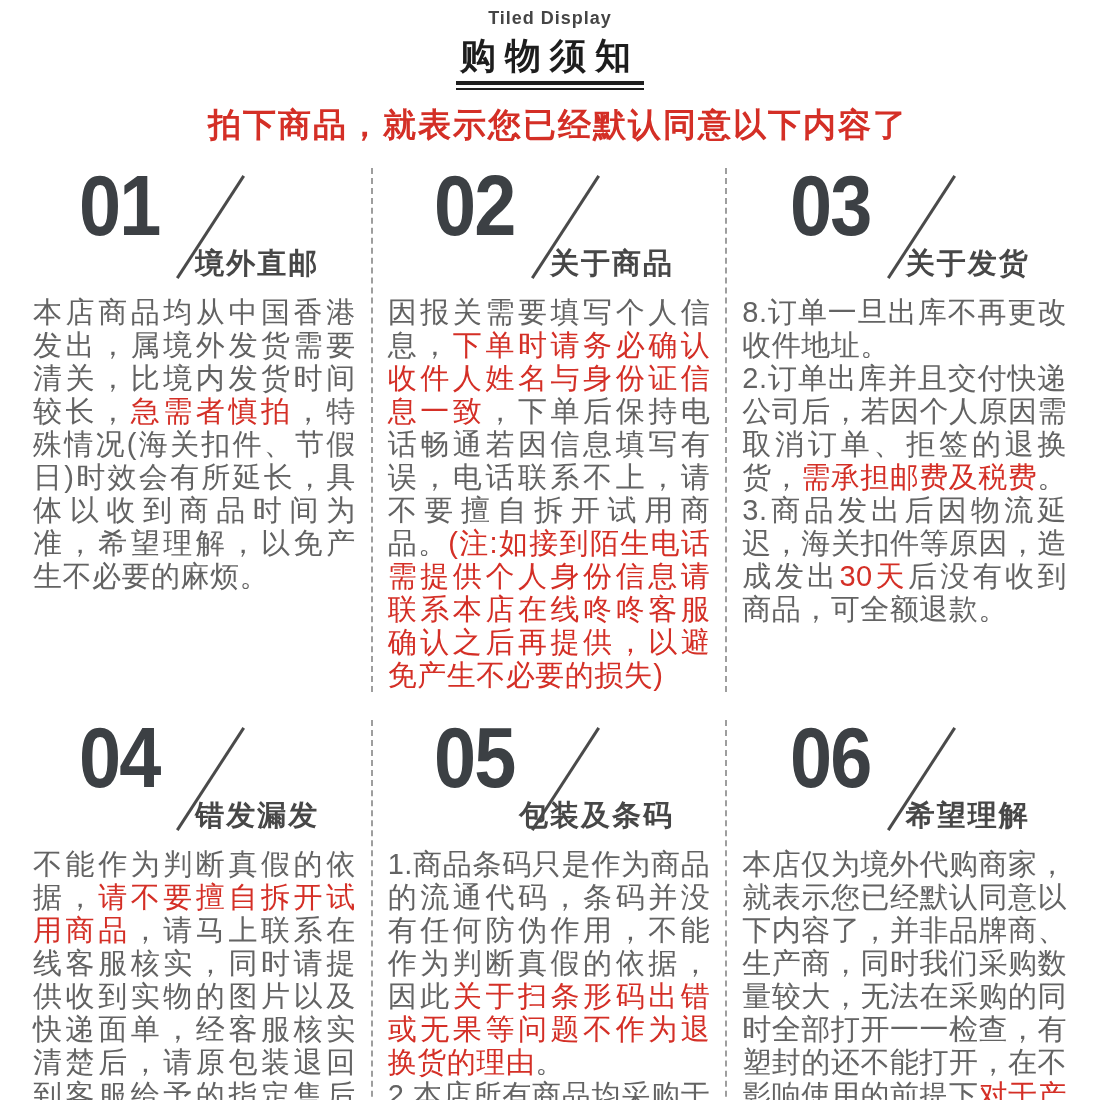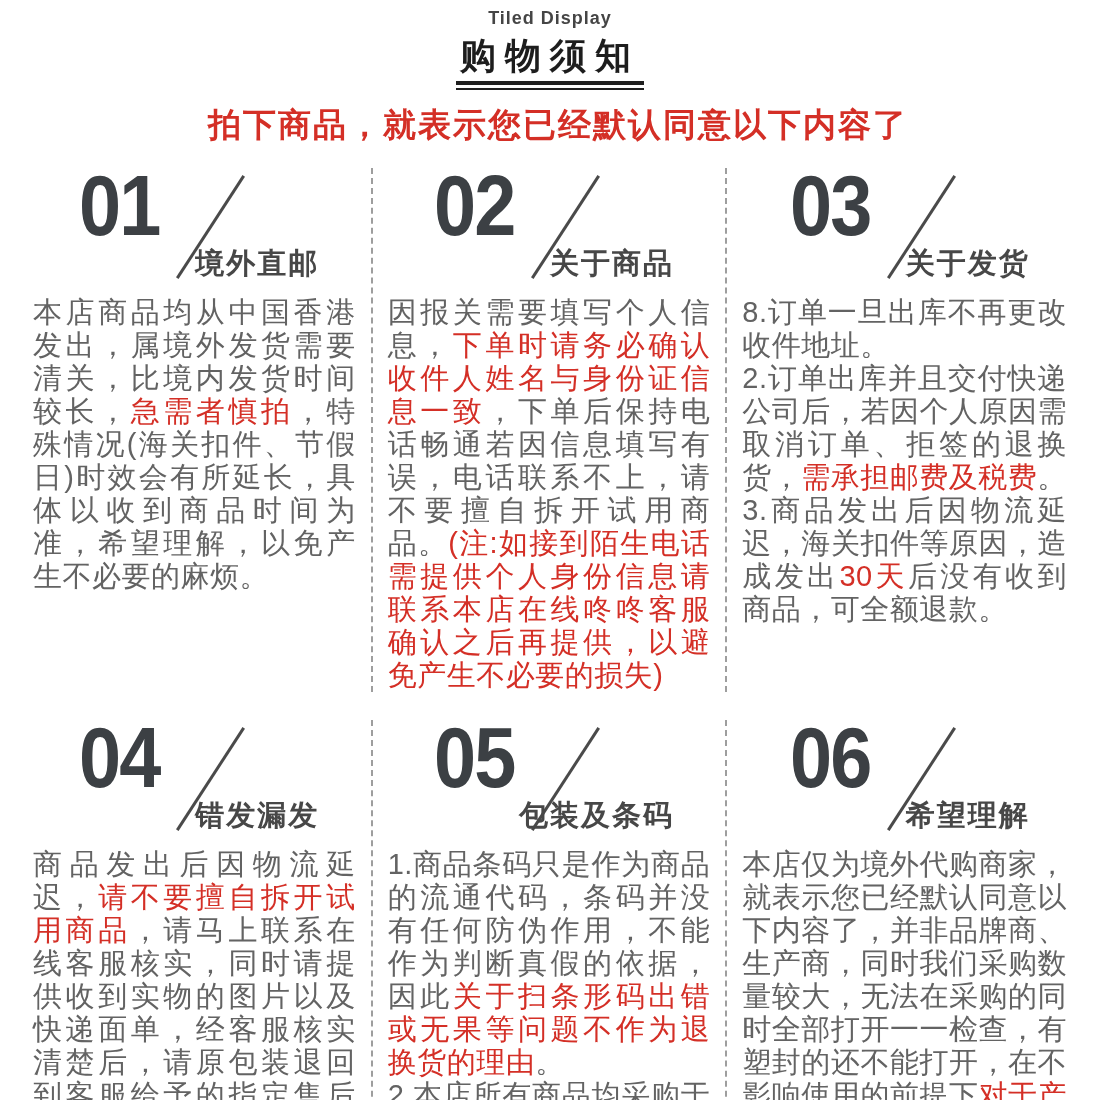--- a/index.html
+++ b/index.html
@@ -104,21 +104,21 @@
 2.订单出库并且交付快递公司后，若因个人原因需取消订单、拒签的退换货，</span><span class="seg red">需承担邮费及税费</span><span class="seg">。
 3.商品发出后因物流延迟，海关扣件等原因，造成发出</span><span class="seg red">30天</span><span class="seg">后没有收到商品，可全额退款。</span></p>
     </section>
 
     <section class="cell divider">
       <div class="sec-head">
         <span class="sec-num">04</span>
         <span class="sec-slash"></span>
         <span class="sec-title">错发漏发</span>
       </div>
-      <p class="sec-body"><span class="seg">商品发出后因物流延迟，</span><span class="seg red">请不要擅自拆开试用商品</span><span class="seg">，请马上联系在线客服核实，同时请提供收到实物的图片以及快递面单，经客服核实清楚后，请原包装退回到客服给予的指定售后地址。</span><span class="seg red">如若拆封或使用，本店概不支持退换货！！！！！</span></p>
+      <p class="sec-body"><span class="seg">不能作为判断真假的依据，</span><span class="seg red">请不要擅自拆开试用商品</span><span class="seg">，请马上联系在线客服核实，同时请提供收到实物的图片以及快递面单，经客服核实清楚后，请原包装退回到客服给予的指定售后地址。</span><span class="seg red">如若拆封或使用，本店概不支持退换货！！！！！</span></p>
     </section>
 
     <section class="cell divider">
       <div class="sec-head">
         <span class="sec-num">05</span>
         <span class="sec-slash"></span>
         <span class="sec-title">包装及条码</span>
       </div>
       <p class="sec-body"><span class="seg">1.商品条码只是作为商品的流通代码，条码并没有任何防伪作用，不能作为判断真假的依据，因此</span><span class="seg red">关于扫条形码出错或无果等问题不作为退换货的理由</span><span class="seg">。
 2.本店所有商品均采购于海外，且海外商品包装更新换代较快，均以采购发出实物为准，</span><span class="seg red">因包装等细节不符等，不作为商品退换理由</span></p>

